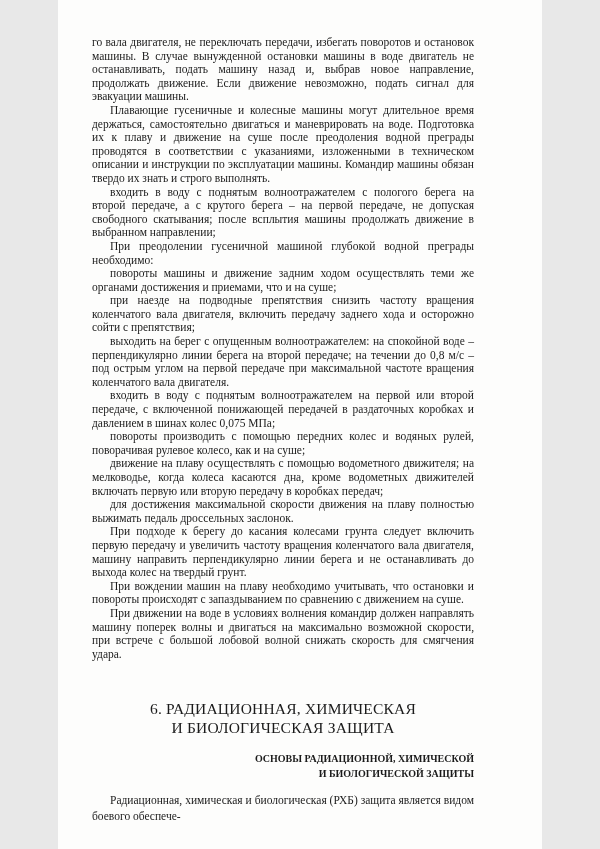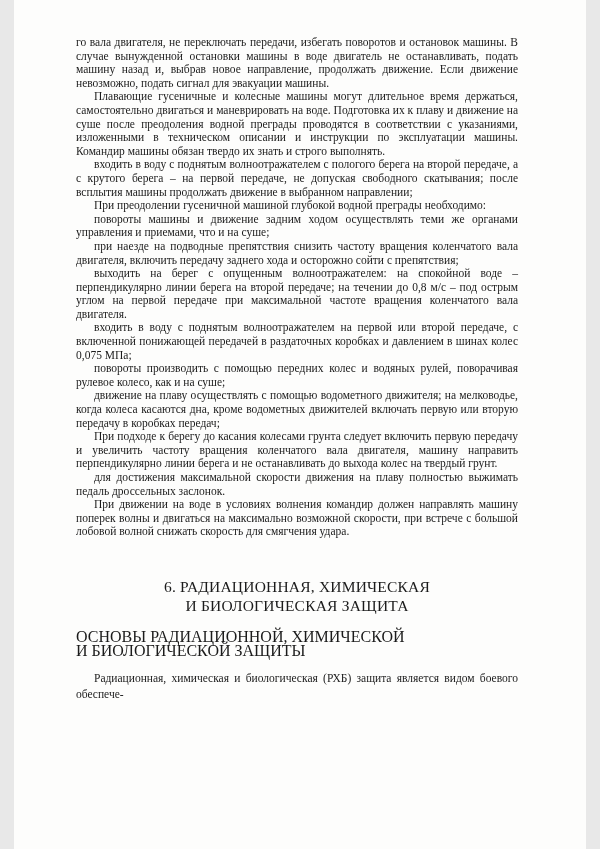--- a/index.html
+++ b/index.html
@@ -2,26 +2,26 @@
 <html><head>
 <meta charset="utf-8">
 <style>
   html, body {
     margin: 0;
     padding: 0;
     background: #e8e8e8;
   }
   .page {
     position: relative;
-    width: 572px;
+    width: 484px;
     height: 849px;
     margin: 0 auto;
     background: #fdfdfc;
     box-sizing: border-box;
-    padding: 36px 68px 20px 62px;
+    padding: 36px 68px 20px 34px;
     overflow: hidden;
     font-family: "Liberation Serif", "DejaVu Serif", serif;
     color: #1b1b1b;
   }
   .body-text p {
     margin: 0;
     font-size: 11.5px;
     line-height: 13.6px;
     text-align: justify;
     text-indent: 18px;
@@ -32,51 +32,52 @@
   h1.chapter-heading {
     margin: 38px 0 0 0;
     font-size: 15.5px;
     line-height: 19px;
     font-weight: normal;
     text-align: center;
     letter-spacing: 0.2px;
   }
   h2.section-heading {
     margin: 15px 0 0 0;
-    font-size: 16px;
+    font-size: 10px;
     line-height: 14.5px;
-    font-weight: normal;
-    text-align: left;
+    font-weight: bold;
+    text-align: right;
   }
   p.closing {
     margin: 11px 0 11px 0;
     font-size: 11.5px;
     line-height: 16px;
     text-align: justify;
     text-indent: 18px;
   }
 </style>
 </head>
 <body>
 
 <div class="page">
 
   <div class="body-text">
     <p class="no-indent">го вала двигателя, не переключать передачи, избегать поворотов и остановок машины. В случае вынужденной остановки машины в воде двигатель не останавливать, подать машину назад и, выбрав новое направление, продолжать движение. Если движение невозможно, подать сигнал для эвакуации машины.</p>
     <p>Плавающие гусеничные и колесные машины могут длительное время держаться, самостоятельно двигаться и маневрировать на воде. Подготовка их к плаву и движение на суше после преодоления водной преграды проводятся в соответствии с указаниями, изложенными в техническом описании и инструкции по эксплуатации машины. Командир машины обязан твердо их знать и строго выполнять.</p>
     <p>входить в воду с поднятым волноотражателем с пологого берега на второй передаче, а с крутого берега – на первой передаче, не допуская свободного скатывания; после всплытия машины продолжать движение в выбранном направлении;</p>
     <p>При преодолении гусеничной машиной глубокой водной преграды необходимо:</p>
-    <p>повороты машины и движение задним ходом осуществлять теми же органами управления и приемами, что и на суше;</p>
+    <p>повороты машины и движение задним ходом осуществлять теми же органами достижения и приемами, что и на суше;</p>
     <p>при наезде на подводные препятствия снизить частоту вращения коленчатого вала двигателя, включить передачу заднего хода и осторожно сойти с препятствия;</p>
     <p>выходить на берег с опущенным волноотражателем: на спокойной воде – перпендикулярно линии берега на второй передаче; на течении до 0,8 м/с – под острым углом на первой передаче при максимальной частоте вращения коленчатого вала двигателя.</p>
     <p>входить в воду с поднятым волноотражателем на первой или второй передаче, с включенной понижающей передачей в раздаточных коробках и давлением в шинах колес 0,075 МПа;</p>
     <p>повороты производить с помощью передних колес и водяных рулей, поворачивая рулевое колесо, как и на суше;</p>
     <p>движение на плаву осуществлять с помощью водометного движителя; на мелководье, когда колеса касаются дна, кроме водометных движителей включать первую или вторую передачу в коробках передач;</p>
+    <p>для достижения максимальной скорости движения на плаву полностью выжимать педаль дроссельных заслонок.</p>
     <p>При подходе к берегу до касания колесами грунта следует включить первую передачу и увеличить частоту вращения коленчатого вала двигателя, машину направить перпендикулярно линии берега и не останавливать до выхода колес на твердый грунт.</p>
-    <p>для достижения максимальной скорости движения на плаву полностью выжимать педаль дроссельных заслонок.</p>
+    <p>При вождении машин на плаву необходимо учитывать, что остановки и повороты происходят с запаздыванием по сравнению с движением на суше.</p>
     <p>При движении на воде в условиях волнения командир должен направлять машину поперек волны и двигаться на максимально возможной скорости, при встрече с большой лобовой волной снижать скорость для смягчения удара.</p>
   </div>
 
   <h1 class="chapter-heading">
     <span>6. РАДИАЦИОННАЯ, ХИМИЧЕСКАЯ</span><br>
     <span>И БИОЛОГИЧЕСКАЯ ЗАЩИТА</span>
   </h1>
 
   <h2 class="section-heading">
     <span>ОСНОВЫ РАДИАЦИОННОЙ, ХИМИЧЕСКОЙ</span><br>

